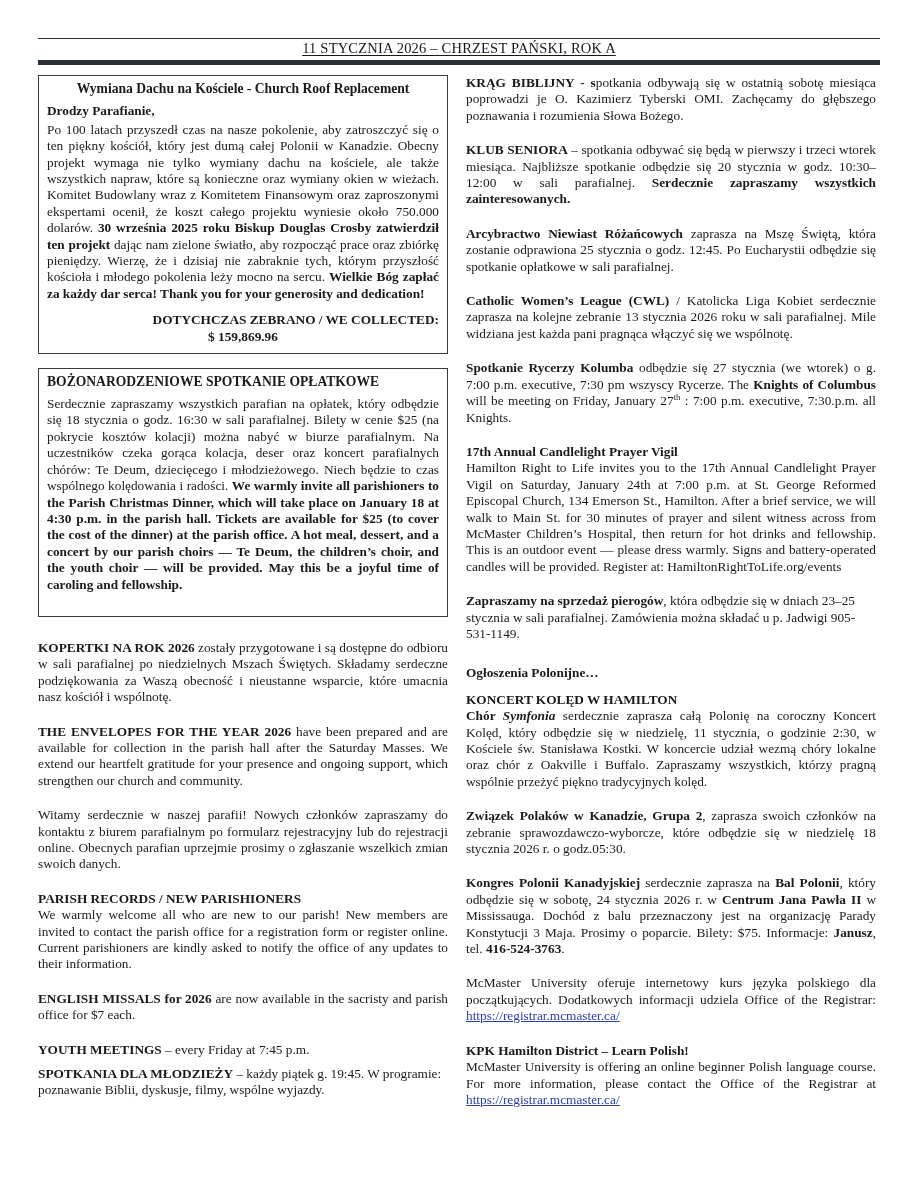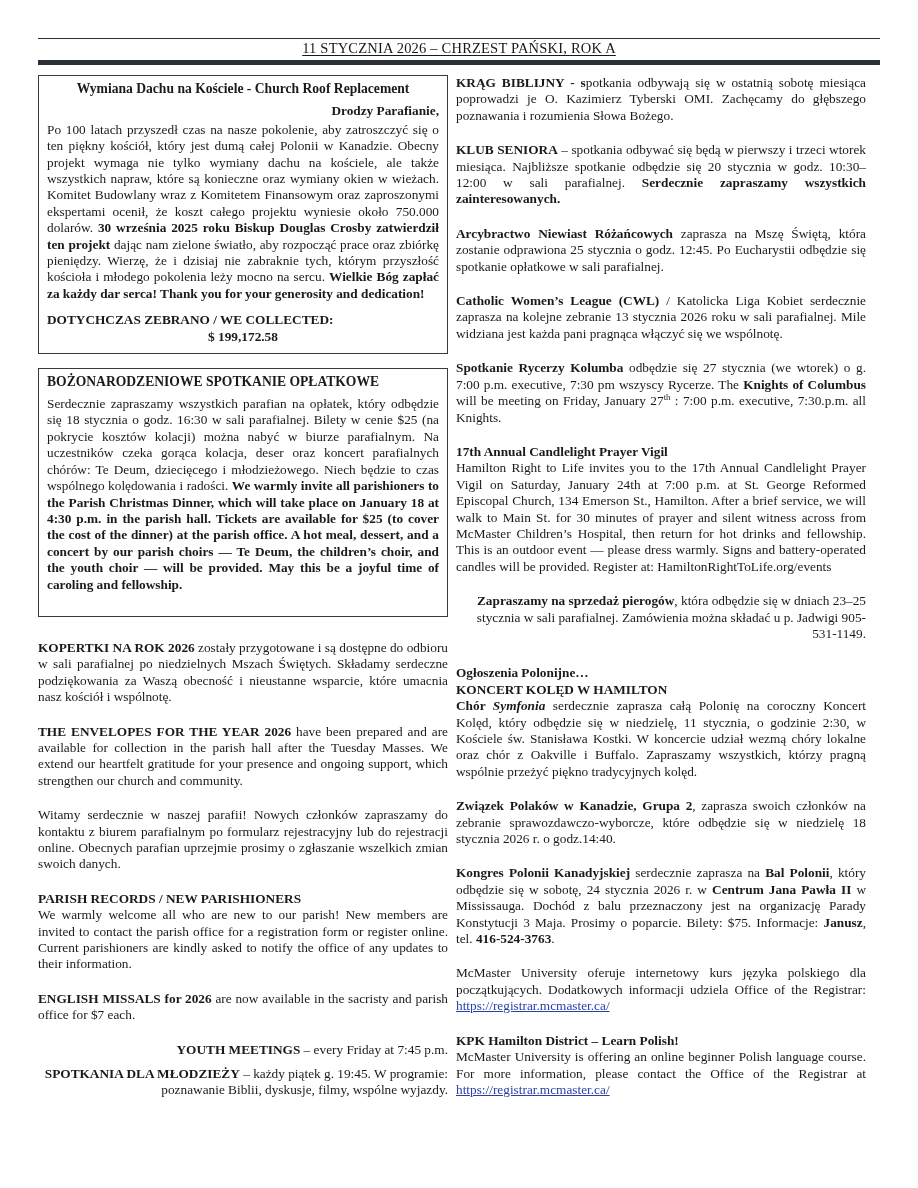--- a/index.html
+++ b/index.html
@@ -46,39 +46,39 @@
   .masthead-rule-bottom {
     height: 5px;
     background: #2b2f36;
     width: 100%;
     margin-top: 1px;
   }
 
   
   .columns {
     display: flex;
-    gap: 8px;
+    gap: 18px;
     align-items: flex-start;
     margin-top: 9px;
   }
   .col {
     width: 410px;
     flex: 0 0 410px;
   }
 
   
   p.blk {
     margin: 0 0 9px 0;
     font-size: 13.3px;
     line-height: 1.235;
     text-align: justify;
     hyphens: none;
   }
   p.blk.tight { margin-bottom: 8px; }
-  p.blk.left { text-align: right; }
+  p.blk.left { text-align: left; }
   .b { font-weight: bold; }
   .bi { font-weight: bold; font-style: italic; }
   sup { font-size: 0.66em; vertical-align: super; line-height: 0; }
   a.link {
     color: #2a40a8;
   }
   .hdr {
     font-weight: bold;
     font-size: 13.3px;
     line-height: 1.235;
@@ -100,21 +100,21 @@
     font-size: 13.6px;
     text-align: center;
     margin: 0 0 6px 0;
     line-height: 1.2;
   }
   .box .box-title.left {
     text-align: left;
   }
   .box p.blk:last-child { margin-bottom: 16px; }
   .collected-line {
-    text-align: left;
+    text-align: right;
     font-weight: bold;
     font-size: 13.3px;
     line-height: 1.3;
     margin: 4px 0 0 0;
   }
   .amount-line {
     text-align: center;
     font-weight: bold;
     font-size: 13.3px;
     line-height: 1.3;
@@ -136,35 +136,35 @@
 
     <div class="col">
 
       <div class="box">
         <div class="box-title">Wymiana Dachu na Kościele - Church Roof Replacement</div>
         <p class="blk left tight" style="margin-bottom:2px;">
           <span class="b">Drodzy Parafianie,</span>
         </p>
         <p class="blk"><span>Po 100 latach przyszedł czas na nasze pokolenie, aby zatroszczyć się o ten piękny kościół, który jest dumą całej Polonii w Kanadzie. Obecny projekt wymaga nie tylko wymiany dachu na kościele, ale także wszystkich napraw, które są konieczne oraz wymiany okien w wieżach. Komitet Budowlany wraz z Komitetem Finansowym oraz zaproszonymi ekspertami ocenił, że koszt całego projektu wyniesie około 750.000 dolarów. </span><span class="b">30 września 2025 roku Biskup Douglas Crosby zatwierdził ten projekt</span><span> dając nam zielone światło, aby rozpocząć prace oraz zbiórkę pieniędzy. Wierzę, że i dzisiaj nie zabraknie tych, którym przyszłość kościoła i młodego pokolenia leży mocno na sercu. </span><span class="b">Wielkie Bóg zapłać za każdy dar serca! Thank you for your generosity and dedication!</span></p>
         <p class="collected-line">DOTYCHCZAS ZEBRANO / WE COLLECTED:</p>
-        <p class="amount-line">$ 199,172.58</p>
+        <p class="amount-line">$ 159,869.96</p>
       </div>
 
       <div class="box">
         <div class="box-title left">BOŻONARODZENIOWE SPOTKANIE OPŁATKOWE</div>
         <p class="blk tight"><span>Serdecznie zapraszamy wszystkich parafian na opłatek, który odbędzie się 18 stycznia o godz. 16:30 w sali parafialnej. Bilety w cenie $25 (na pokrycie kosztów kolacji) można nabyć w biurze parafialnym. Na uczestników czeka gorąca kolacja, deser oraz koncert parafialnych chórów: Te Deum, dziecięcego i młodzieżowego. Niech będzie to czas wspólnego kolędowania i radości. </span><span class="b">We warmly invite all parishioners to the Parish Christmas Dinner, which will take place on January 18 at 4:30 p.m. in the parish hall. Tickets are available for $25 (to cover the cost of the dinner) at the parish office. A hot meal, dessert, and a concert by our parish choirs — Te Deum, the children’s choir, and the youth choir — will be provided. May this be a joyful time of caroling and fellowship.</span></p>
       </div>
 
       <div class="spacer-sm"></div>
 
       <p class="blk"><span class="b">KOPERTKI NA ROK 2026</span><span> zostały przygotowane i są dostępne do odbioru w sali parafialnej po niedzielnych Mszach Świętych. Składamy serdeczne podziękowania za Waszą obecność i nieustanne wsparcie, które umacnia nasz kościół i wspólnotę.</span></p>
 
       <div class="spacer-sm"></div>
 
-      <p class="blk"><span class="b">THE ENVELOPES FOR THE YEAR 2026</span><span> have been prepared and are available for collection in the parish hall after the Tuesday Masses. We extend our heartfelt gratitude for your presence and ongoing support, which strengthen our church and community.</span></p>
+      <p class="blk"><span class="b">THE ENVELOPES FOR THE YEAR 2026</span><span> have been prepared and are available for collection in the parish hall after the Saturday Masses. We extend our heartfelt gratitude for your presence and ongoing support, which strengthen our church and community.</span></p>
 
       <div class="spacer-sm"></div>
 
       <p class="blk">Witamy serdecznie w naszej parafii! Nowych członków zapraszamy do kontaktu z biurem parafialnym po formularz rejestracyjny lub do rejestracji online. Obecnych parafian uprzejmie prosimy o zgłaszanie wszelkich zmian swoich danych.</p>
 
       <div class="spacer-sm"></div>
 
       <p class="hdr">PARISH RECORDS / NEW PARISHIONERS</p>
       <p class="blk">We warmly welcome all who are new to our parish! New members are invited to contact the parish office for a registration form or register online. Current parishioners are kindly asked to notify the office of any updates to their information.</p>
 
@@ -203,28 +203,28 @@
 
       <p class="hdr">17th Annual Candlelight Prayer Vigil</p>
       <p class="blk">Hamilton Right to Life invites you to the 17th Annual Candlelight Prayer Vigil on Saturday, January 24th at 7:00 p.m. at St. George Reformed Episcopal Church, 134 Emerson St., Hamilton. After a brief service, we will walk to Main St. for 30 minutes of prayer and silent witness across from McMaster Children’s Hospital, then return for hot drinks and fellowship. This is an outdoor event — please dress warmly. Signs and battery-operated candles will be provided. Register at: HamiltonRightToLife.org/events</p>
 
       <div class="spacer-sm"></div>
 
       <p class="blk left"><span class="b">Zapraszamy na sprzedaż pierogów</span><span>, która odbędzie się w dniach 23–25 stycznia w sali parafialnej. Zamówienia można składać u p. Jadwigi 905-531-1149.</span></p>
 
       <div class="spacer-md"></div>
 
-      <p class="hdr" style="">Ogłoszenia Polonijne…</p>
+      <p class="hdr" style="margin-bottom:10px;">Ogłoszenia Polonijne…</p>
 
       <p class="hdr">KONCERT KOLĘD W HAMILTON</p>
       <p class="blk"><span class="b">Chór </span><span class="bi">Symfonia</span><span> serdecznie zaprasza całą Polonię na coroczny Koncert Kolęd, który odbędzie się w niedzielę, 11 stycznia, o godzinie 2:30, w Kościele św. Stanisława Kostki. W koncercie udział wezmą chóry lokalne oraz chór z Oakville i Buffalo. Zapraszamy wszystkich, którzy pragną wspólnie przeżyć piękno tradycyjnych kolęd.</span></p>
 
       <div class="spacer-sm"></div>
 
-      <p class="blk"><span class="b">Związek Polaków w Kanadzie, Grupa 2</span><span>, zaprasza swoich członków na zebranie sprawozdawczo-wyborcze, które odbędzie się w niedzielę 18 stycznia 2026 r.  o godz.14:40.</span></p>
+      <p class="blk"><span class="b">Związek Polaków w Kanadzie, Grupa 2</span><span>, zaprasza swoich członków na zebranie sprawozdawczo-wyborcze, które odbędzie się w niedzielę 18 stycznia 2026 r.  o godz.05:30.</span></p>
 
       <div class="spacer-sm"></div>
 
       <p class="blk"><span class="b">Kongres Polonii Kanadyjskiej</span><span> serdecznie zaprasza na </span><span class="b">Bal Polonii</span><span>, który odbędzie się w sobotę, 24 stycznia 2026 r. w </span><span class="b">Centrum Jana Pawła II</span><span> w Mississauga. Dochód z balu przeznaczony jest na organizację Parady Konstytucji 3 Maja. Prosimy o poparcie. Bilety: $75. Informacje: </span><span class="b">Janusz</span><span>, tel. </span><span class="b">416-524-3763</span><span>.</span></p>
 
       <div class="spacer-sm"></div>
 
       <p class="blk"><span>McMaster University oferuje internetowy kurs języka polskiego dla początkujących. Dodatkowych informacji udziela Office of the Registrar: </span><a class="link" href="#">https://registrar.mcmaster.ca/</a></p>
 
       <div class="spacer-sm"></div>

